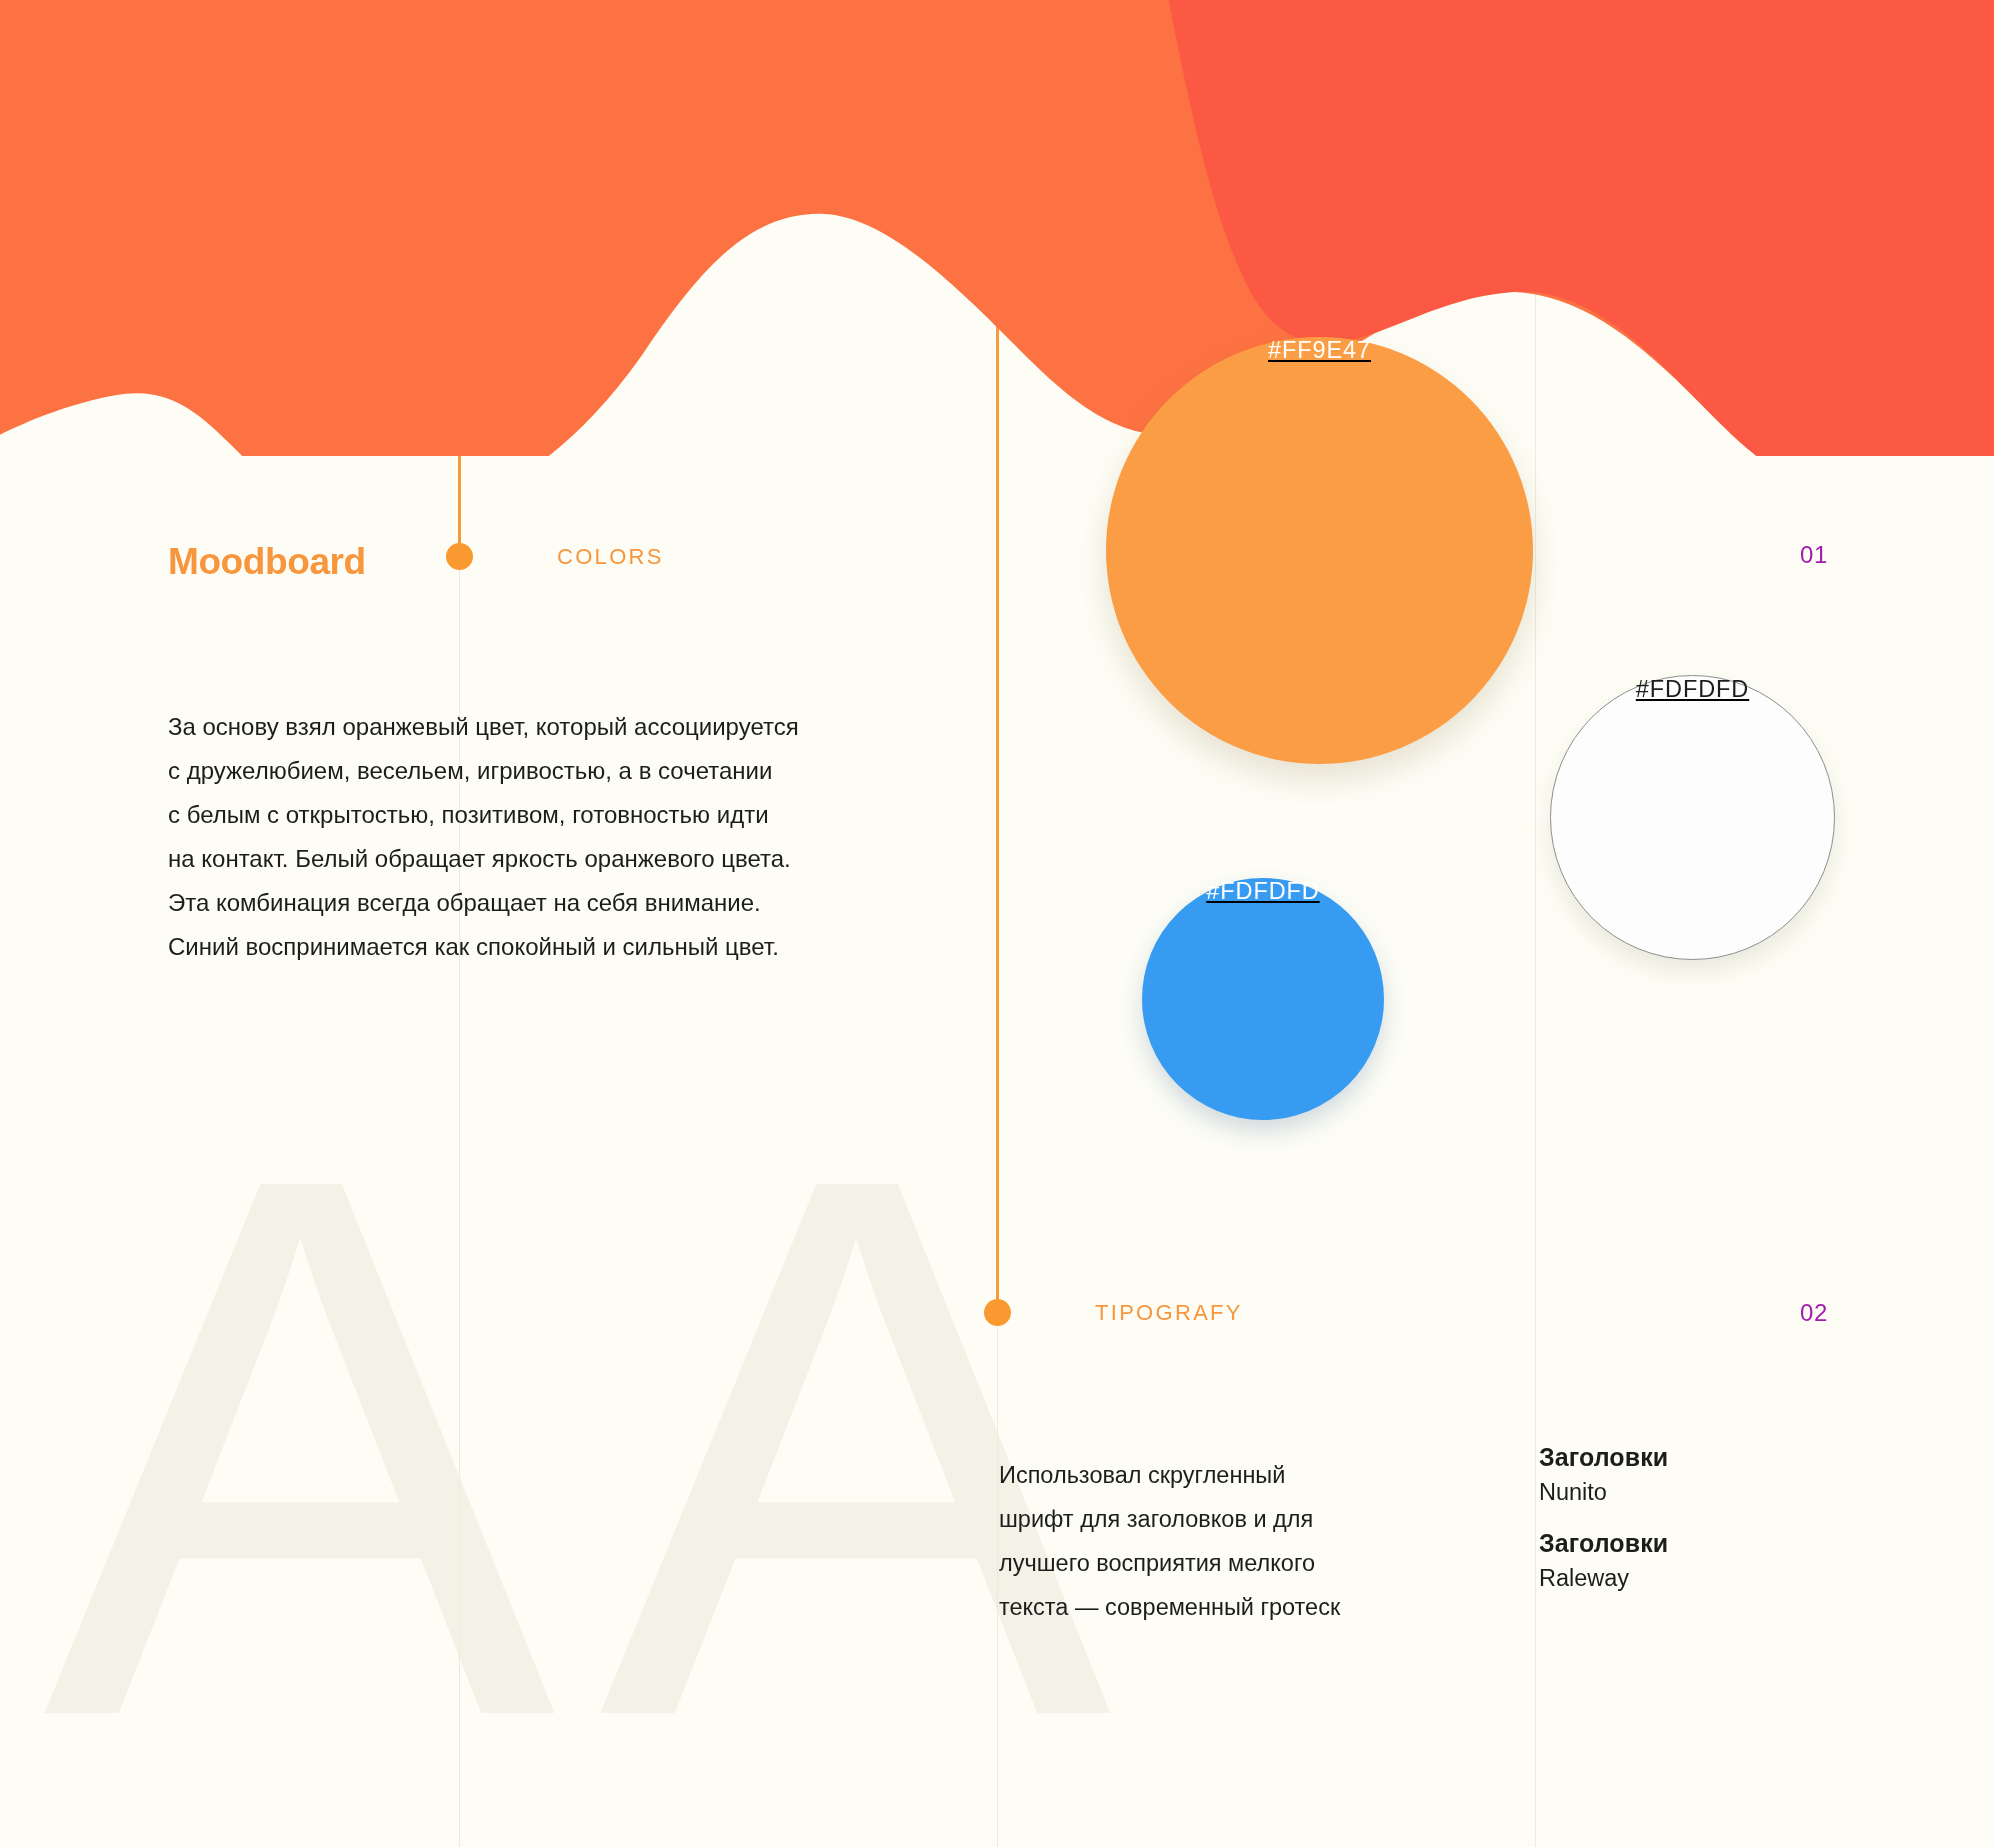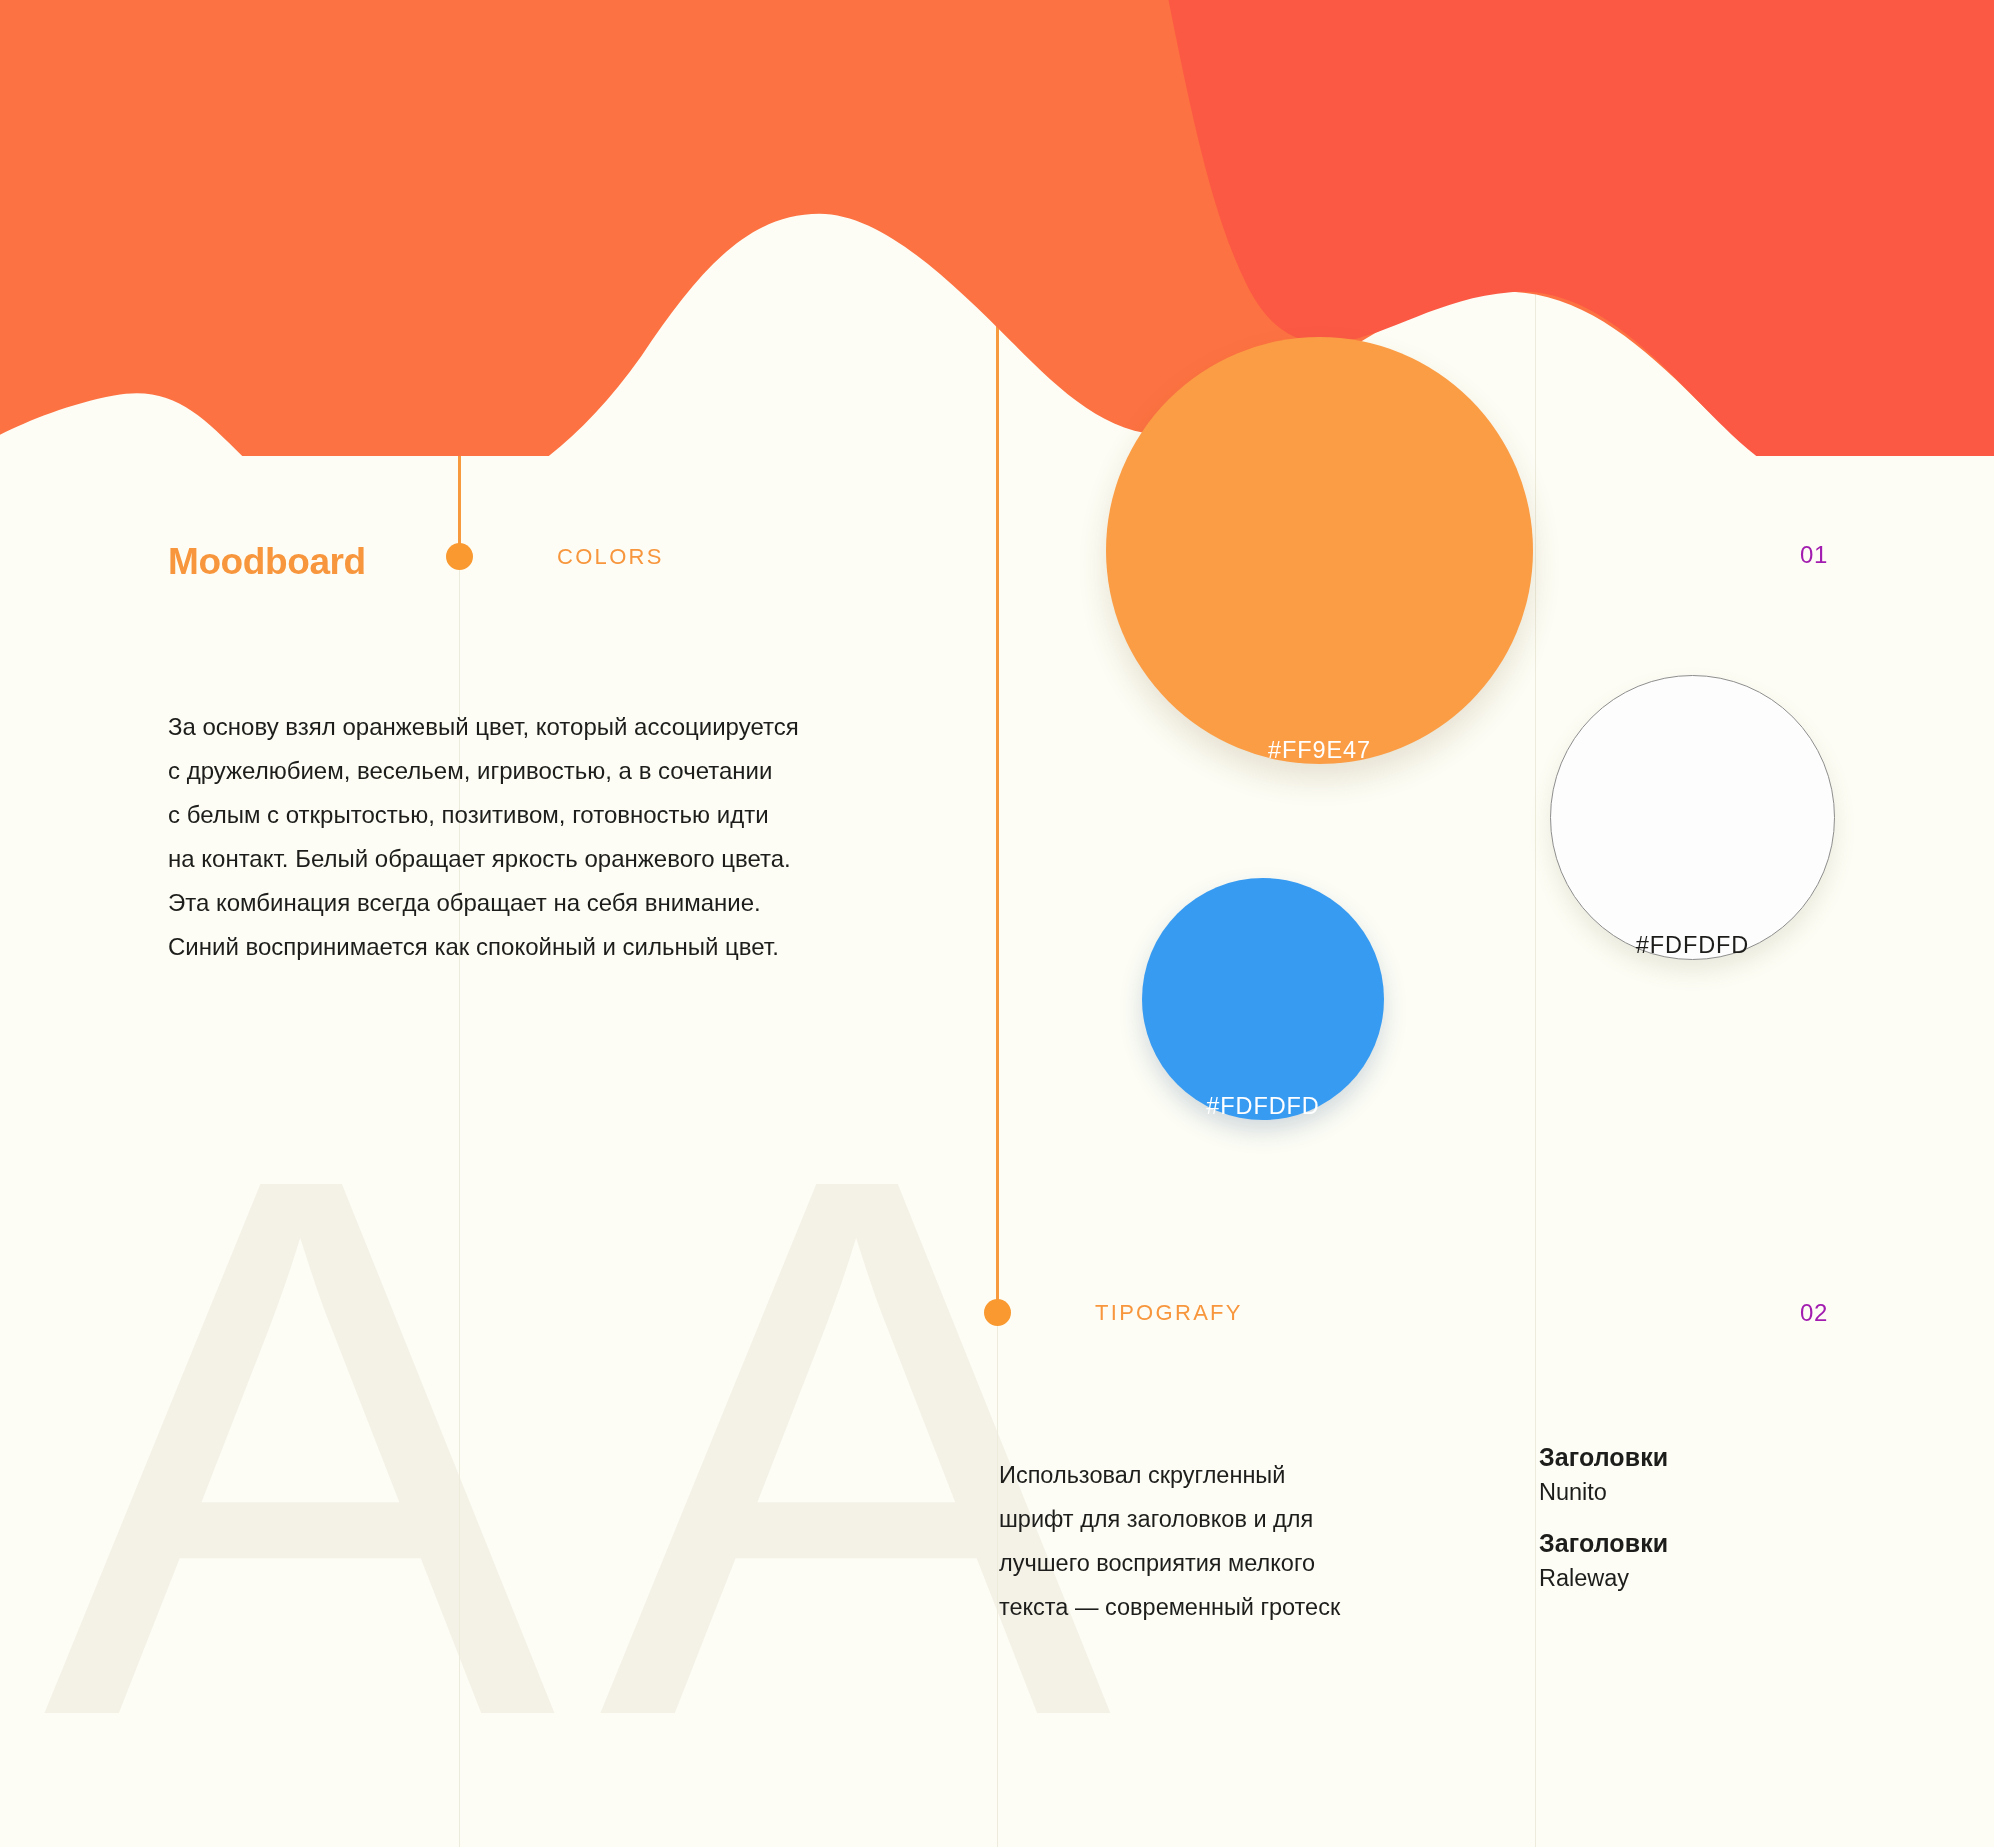--- a/index.html
+++ b/index.html
@@ -95,23 +95,24 @@
     color:#1D1D1B;
     z-index:6;
   }
   .body-copy .ln { display:block; white-space:nowrap; }
 
   
   .circle {
     position:absolute;
     border-radius:50%;
     display:flex;
-    align-items:flex-end;
+    align-items:flex-start;
     justify-content:center;
     z-index:5;
+    text-decoration:underline;
   }
   .circle span { font-size:23.5px; letter-spacing:0.9px; }
 
   .circle.orange {
     left:1106px; top:337px;
     width:427px; height:427px;
     background:#FB9D45;
     box-shadow:0 15.7px 28.5px rgba(120,90,40,0.16);
   }
   .circle.orange span { color:#FFFFFF; }

